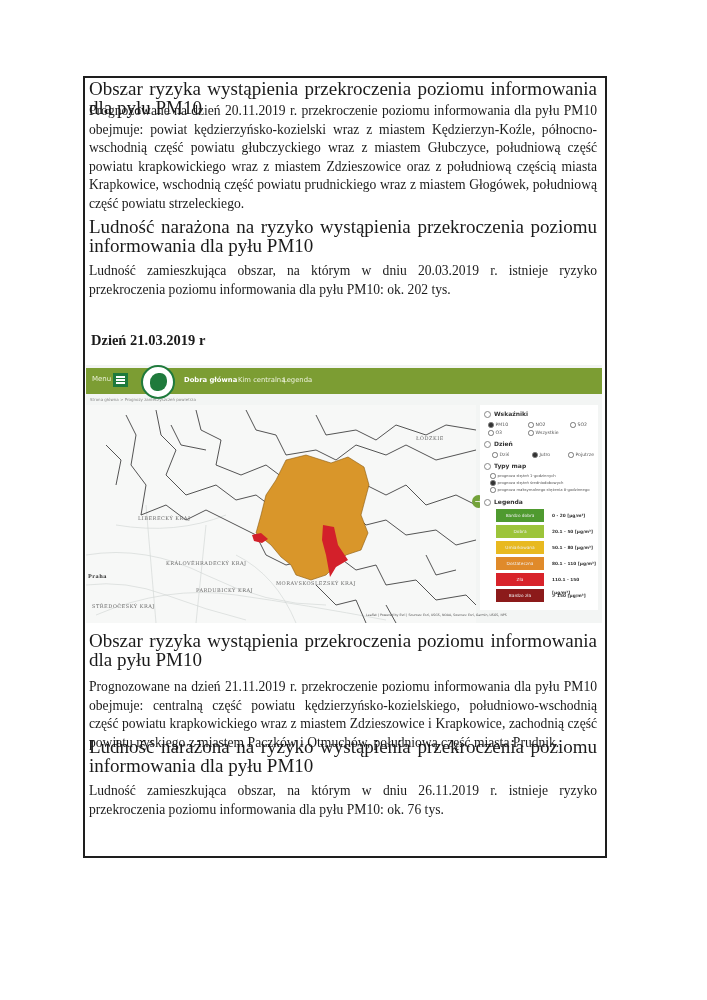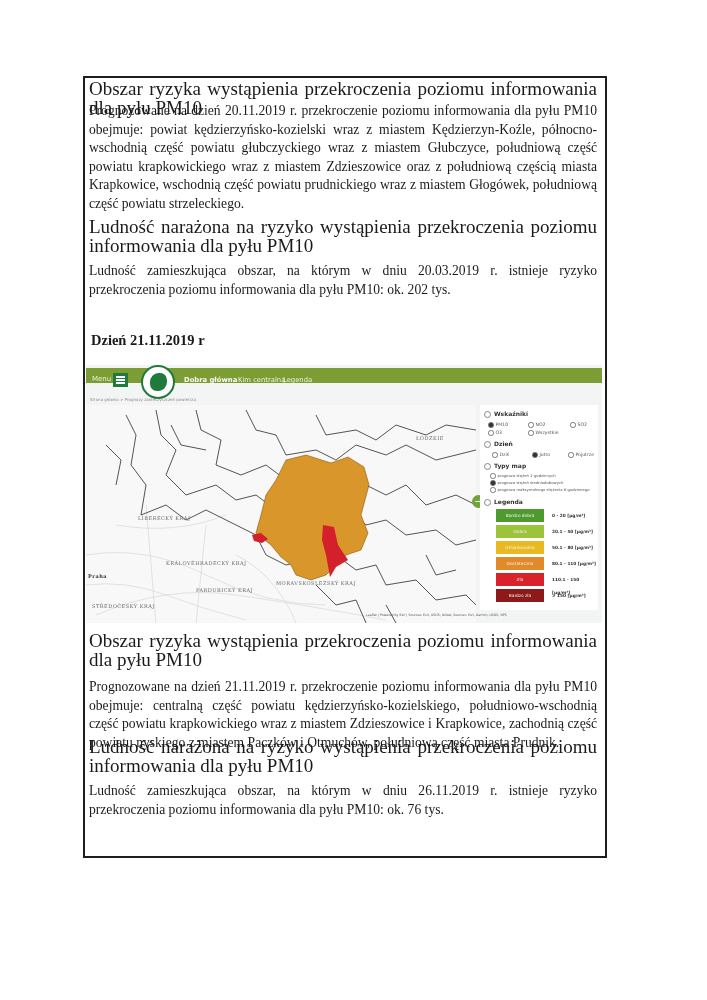--- a/index.html
+++ b/index.html
@@ -10,21 +10,21 @@
     .frame {
       position: absolute; left: 83px; top: 76px; width: 524px; height: 782px;
       border: 2px solid #1e1e1e; box-sizing: border-box;
     }
     .txt { position: absolute; left: 89px; width: 508px; font-size: 13.6px; line-height: 18.6px; text-align: justify; }
     .h { font-weight: normal; font-size: 19px; }
     .day { position: absolute; left: 91px; top: 332px; font-weight: bold; font-size: 14.5px; }
 
     
     .shot { position: absolute; left: 86px; top: 365px; width: 516px; height: 258px; background: #f3f5f4; overflow: hidden; }
-    .nav { position: absolute; left: 0; top: 3px; width: 516px; height: 15px; background: #7c9d33; font-family: "DejaVu Sans", sans-serif; }
+    .nav { position: absolute; left: 0; top: 3px; width: 516px; height: 26px; background: #7c9d33; font-family: "DejaVu Sans", sans-serif; }
     .nav .menu { position: absolute; left: 6px; top: 7px; font-size: 7px; color: #e9f0d6; }
     .nav .burger { position: absolute; left: 27px; top: 5px; width: 15px; height: 14px; background: #1f7a3c; }
     .nav .burger i { position: absolute; left: 3px; width: 9px; height: 2px; background: #fff; }
     .logo { position: absolute; left: 55px; top: -3px; width: 34px; height: 34px; border-radius: 50%; background: #fff; border: 2px solid #1f7a3c; box-sizing: border-box; }
     .logo .in { position: absolute; left: 7px; top: 6px; width: 17px; height: 18px; border-radius: 50% 40% 50% 40%; background: #1f7a3c; }
     .nav a { position: absolute; top: 8px; font-size: 6.8px; color: #eef3de; text-decoration: none; }
     .nav a.main { font-weight: bold; color: #ffffff; }
     .crumb { position: absolute; left: 4px; top: 32px; font-size: 4px; color: #8a8a8a; font-family: "DejaVu Sans", sans-serif; }
 
     .map { position: absolute; left: 0; top: 40px; width: 390px; height: 218px; background: #f7f8f7; }
@@ -45,21 +45,21 @@
 </head>
 <body>
 
 <div class="frame"></div>
 
 <div class="txt h" style="top:80px;">Obszar ryzyka wystąpienia przekroczenia poziomu informowania dla pyłu PM10</div>
 <div class="txt" style="top:102px;">Prognozowane na dzień 20.11.2019 r. przekroczenie poziomu informowania dla pyłu PM10 obejmuje: powiat kędzierzyńsko-kozielski wraz z miastem Kędzierzyn-Koźle, północno-wschodnią część powiatu głubczyckiego wraz z miastem Głubczyce, południową część powiatu krapkowickiego wraz z miastem Zdzieszowice oraz z południową częścią miasta Krapkowice, wschodnią część powiatu prudnickiego wraz z miastem Głogówek, południową część powiatu strzeleckiego.</div>
 <div class="txt h" style="top:218px;">Ludność narażona na ryzyko wystąpienia przekroczenia poziomu informowania dla pyłu PM10</div>
 <div class="txt" style="top:262px;">Ludność zamieszkująca obszar, na którym w dniu 20.03.2019 r. istnieje ryzyko przekroczenia poziomu informowania dla pyłu PM10: ok. 202 tys.</div>
 
-<div class="day">Dzień 21.11.2019 r</div>
+<div class="day">Dzień 21.03.2019 r</div>
 
 <div class="shot">
   <div class="nav">
     <span class="menu">Menu</span>
     <span class="burger">
         <i style="top:3px"></i>
         <i style="top:6px"></i>
         <i style="top:9px"></i>
       </span>
     <div class="logo">

